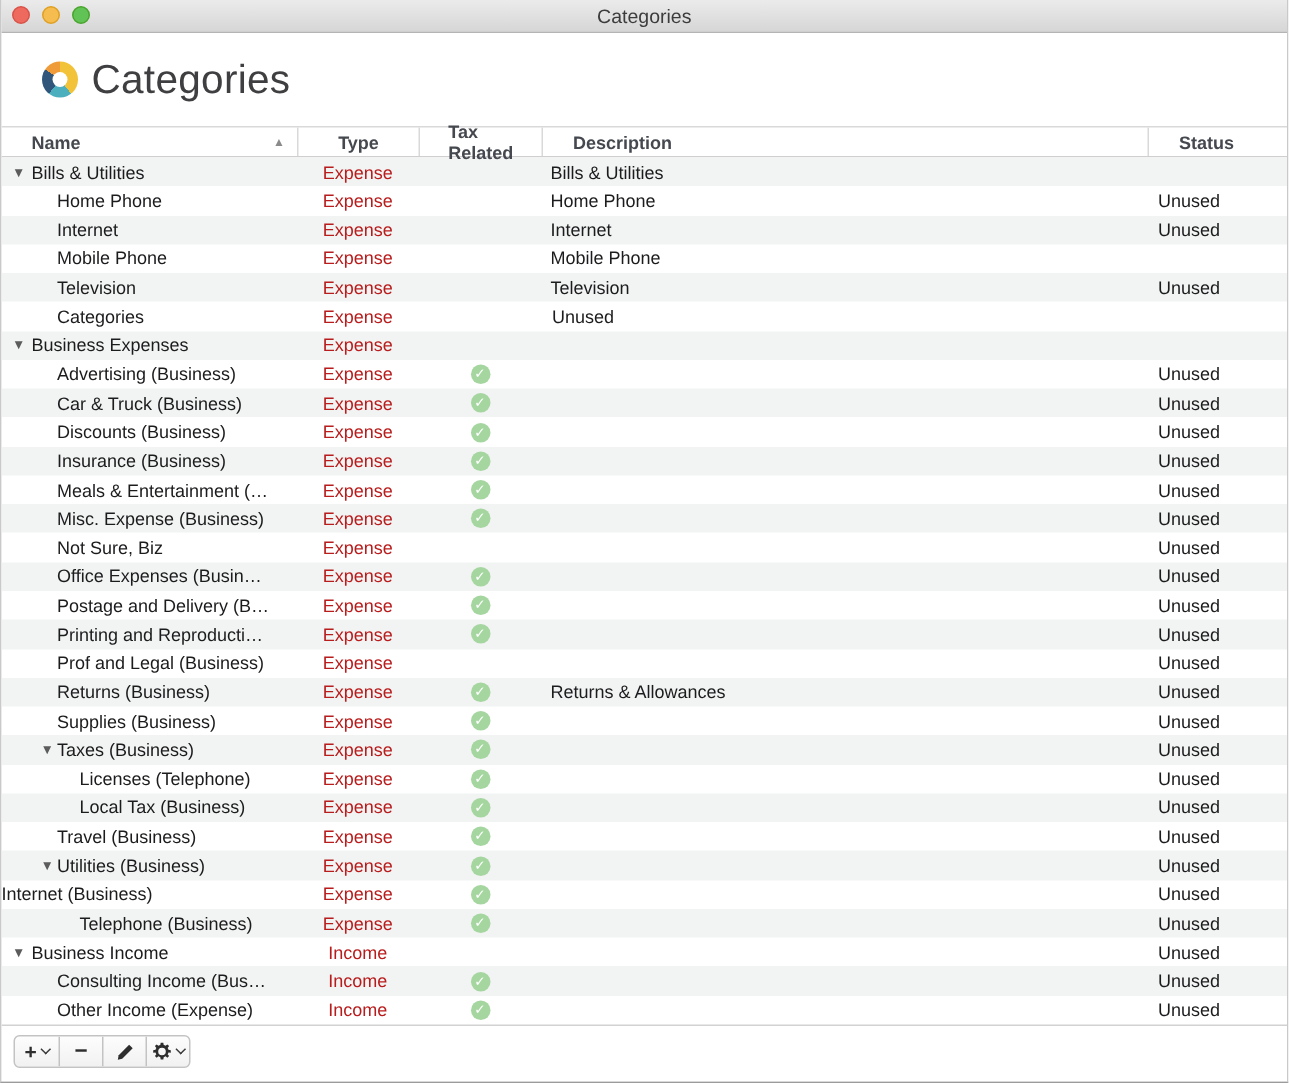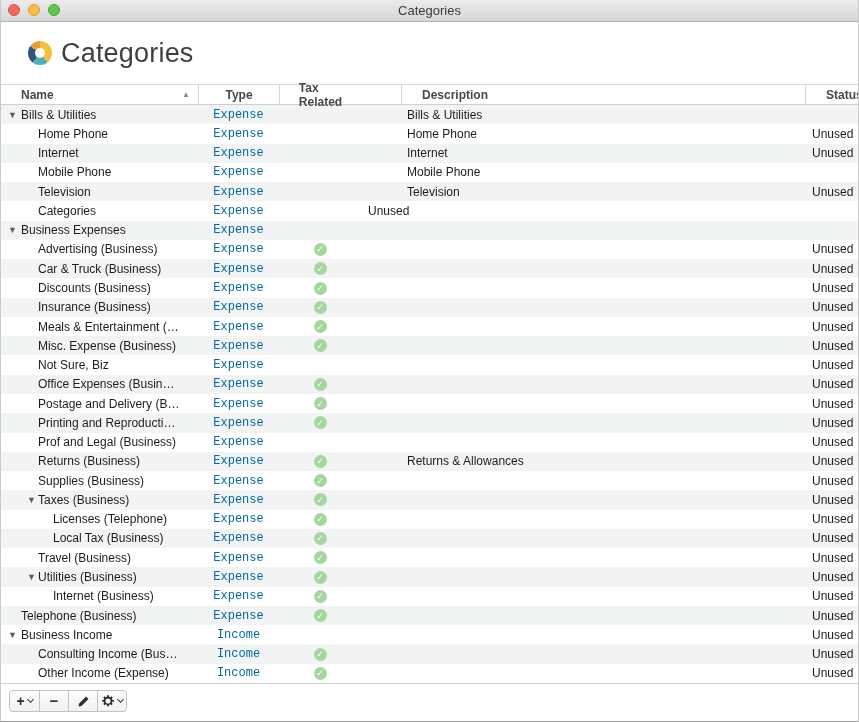--- a/index.html
+++ b/index.html
@@ -35,31 +35,31 @@
            font-size:12px; font-weight:bold; color:#45494f; }
   .th { display:flex; align-items:center; padding:0 20px; position:relative; }
   .th + .th { border-left:1px solid #d9d9d9; }
   .th.c-type, .th.c-tax { justify-content:center; }
   .sortarrow { position:absolute; right:8px; font-size:8px; color:#8a8a8a; }
 
   
   .c-name   { width:197px; flex:none; }
   .c-type   { width:81px;  flex:none;text-align:center; }
   .c-tax    { width:82px;  flex:none; }
-  .c-desc   { width:404px; flex:none;margin-left:40px; }
+  .c-desc   { width:404px; flex:none; }
   .c-status { flex:1; }
 
   
   .tbody { flex:none; height:578px; overflow:hidden; background:#fff; }
   .trow { display:flex; height:19.2667px; align-items:center; font-size:12px; color:#1c1c1e; }
   .trow.alt { background:#f2f3f3; }
   .cell { height:100%; display:flex; align-items:center; overflow:hidden; white-space:nowrap; }
   .cell.c-name { position:relative; }
   .tri { position:absolute; font-size:9px; color:#5c5c5c; top:50%; transform:translateY(-52%); }
-  .cell.c-type { justify-content:center; color:#0369a1;font-family:Liberation Mono, monospace; }
+  .cell.c-type { justify-content:center; color:#b91c1c; }
   .cell.c-tax { justify-content:center; }
   .cell.c-desc { padding-left:6px; }
   .cell.c-status { padding-left:7px; }
   .chk { width:13px; height:13px; border-radius:50%; background:#a5d6a0; color:#fff;
          font-size:9px; font-weight:bold; display:flex; align-items:center; justify-content:center; }
 
   
   .toolbar { flex:1; border-top:1px solid #d2d2d2; background:#fff;
              display:flex; align-items:flex-start; padding:6px 0 0 8px; }
   .segctl { display:flex; border:1px solid #c3c3c3; border-radius:4px; overflow:hidden;
@@ -365,32 +365,32 @@
           <span>Utilities (Business)</span>
         </div>
         <div class="cell c-type">Expense</div>
         <div class="cell c-tax">
           <span class="chk">✓</span>
         </div>
         <div class="cell c-desc"></div>
         <div class="cell c-status">Unused</div>
       </div>
       <div class="trow">
+        <div class="cell c-name" style="">
+          <span>Internet (Business)</span>
+        </div>
+        <div class="cell c-type">Expense</div>
+        <div class="cell c-tax">
+          <span class="chk">✓</span>
+        </div>
+        <div class="cell c-desc"></div>
+        <div class="cell c-status">Unused</div>
+      </div>
+      <div class="trow alt">
         <div class="cell c-name" style="padding-left:52px">
-          <span>Internet (Business)</span>
-        </div>
-        <div class="cell c-type">Expense</div>
-        <div class="cell c-tax">
-          <span class="chk">✓</span>
-        </div>
-        <div class="cell c-desc"></div>
-        <div class="cell c-status">Unused</div>
-      </div>
-      <div class="trow alt">
-        <div class="cell c-name" style="padding-left:20px">
           <span>Telephone (Business)</span>
         </div>
         <div class="cell c-type">Expense</div>
         <div class="cell c-tax">
           <span class="chk">✓</span>
         </div>
         <div class="cell c-desc"></div>
         <div class="cell c-status">Unused</div>
       </div>
       <div class="trow">

